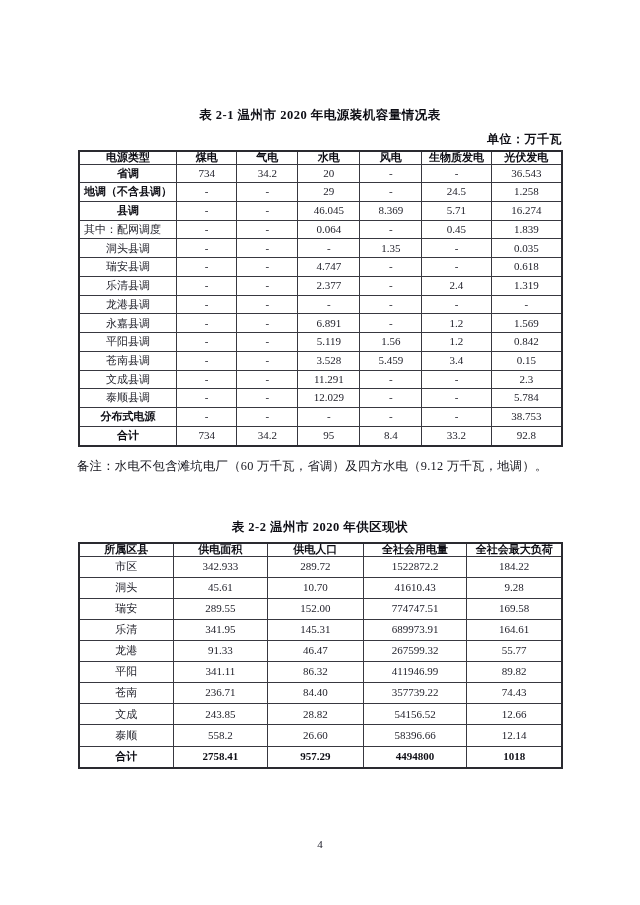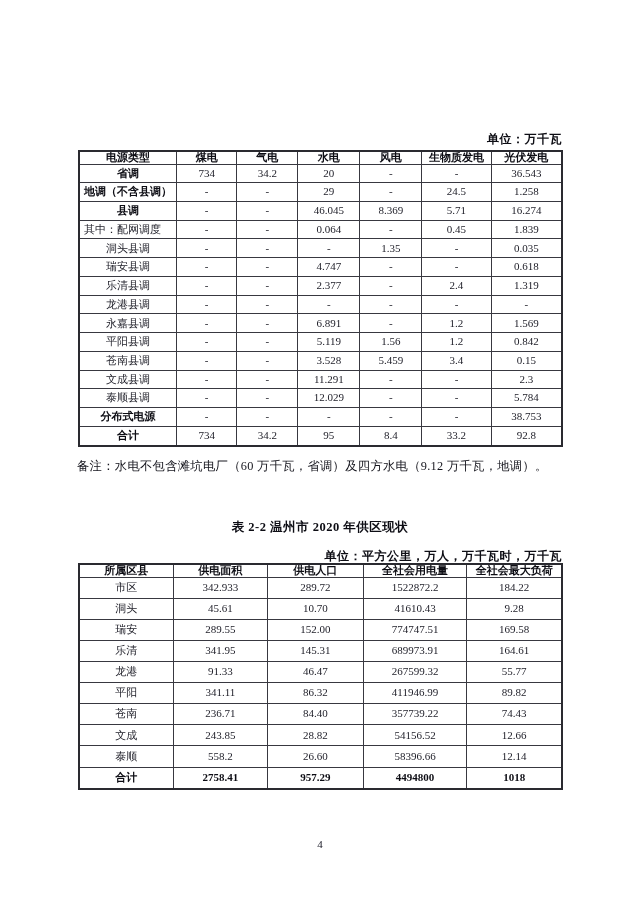--- a/index.html
+++ b/index.html
@@ -34,41 +34,42 @@
     border:1px solid #383840;
     text-align:center;vertical-align:middle;
     padding:0 1px;white-space:nowrap;overflow:hidden;
     font-weight:normal;color:#1c1c26;line-height:1.05;
   }
   .tbl{border:2px solid #2a2a30;}
   .tbl th{font-weight:bold;color:#0d0d14;}
   .tbl td.b{font-weight:bold;color:#0d0d14;}
   .tbl td.left{text-align:left;padding-left:4px;margin-top:48px;}
   .t1{top:150px;width:485px;height:297px;}
-  .t2{top:563px;width:485px;height:227px;}
+  .t2{top:542px;width:485px;height:227px;}
   
   .t1 .c0{width:20.4%}.t1 .c1{width:12.4%}.t1 .c2{width:12.6%}
   .t1 .c3{width:12.8%}.t1 .c4{width:12.8%}.t1 .c5{width:14.4%}.t1 .c6{width:14.6%}
   
   .t2 .c0{width:19.4%}.t2 .c1{width:19.6%}.t2 .c2{width:19.8%}
   .t2 .c3{width:21.6%}.t2 .c4{width:19.6%}
   .note{
     position:absolute;left:77px;top:458px;width:490px;
     font-size:12.3px;color:#14141c;letter-spacing:0.3px;
   }
   .pageno{
     position:absolute;top:838px;left:0;width:640px;
     text-align:center;font-size:11px;color:#20202c;
   }
 </style>
 </head>
 <body>
 
 <div class="page">
 
+  <div class="doc-title t1-title">表 2-1  温州市 2020 年电源装机容量情况表</div>
 
   <div class="unit-line t1-unit">单位：万千瓦</div>
 
   <table class="tbl t1">
       <thead>
         <tr>
           <th class="c0">电源类型</th>
           <th class="c1">煤电</th>
           <th class="c2">气电</th>
           <th class="c3">水电</th>

